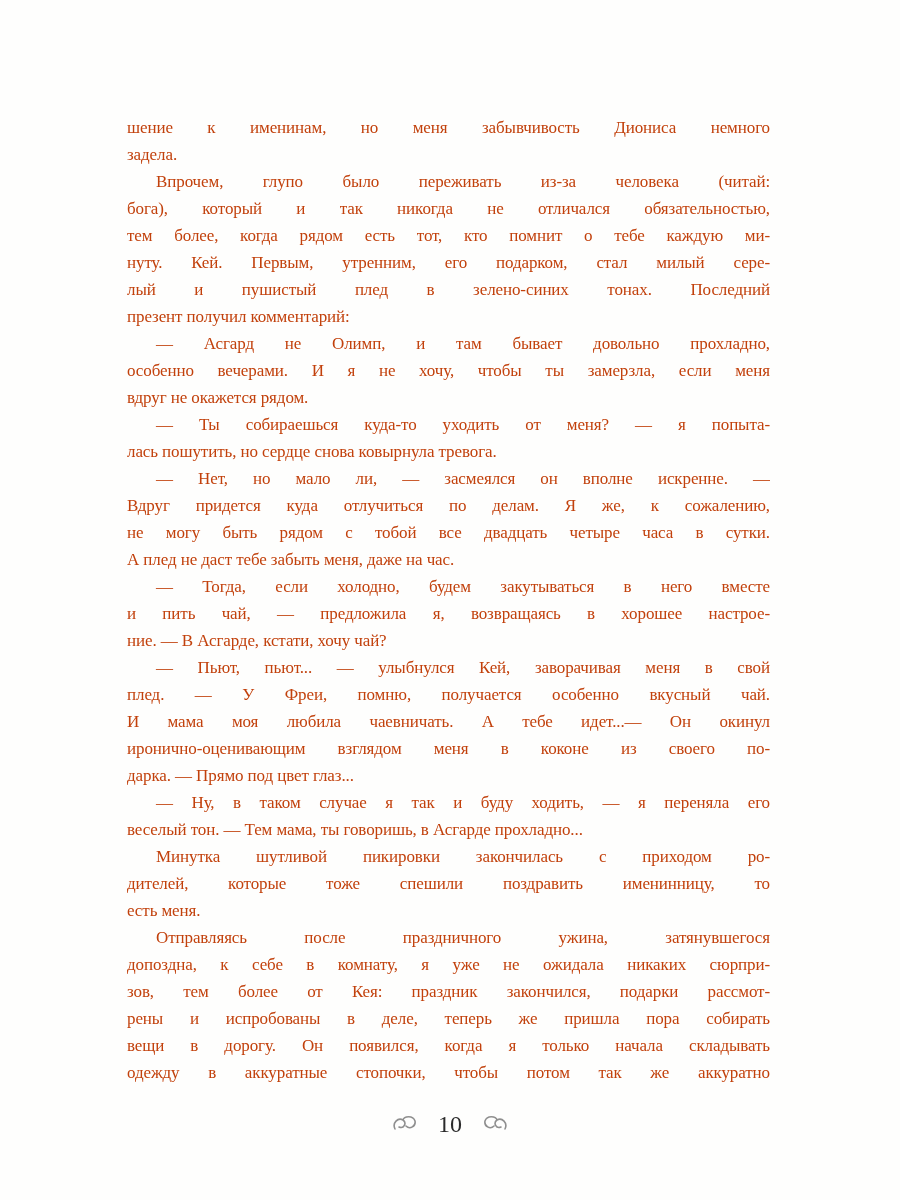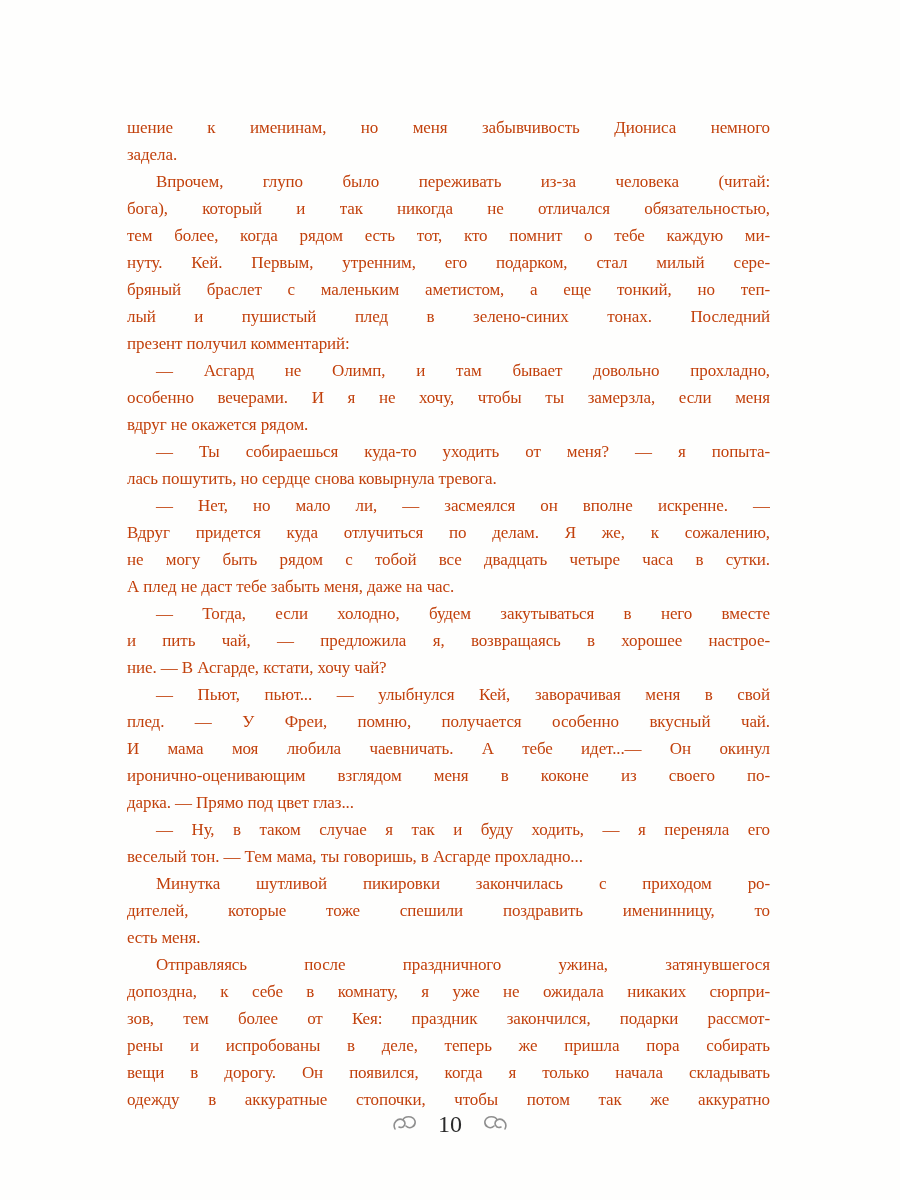--- a/index.html
+++ b/index.html
@@ -74,21 +74,20 @@
 
 <div class="book-page">
 
   <div class="text-block">
       <div class="line just">шение к именинам, но меня забывчивость Диониса немного</div>
       <div class="line flush">задела.</div>
       <div class="line just indent">Впрочем, глупо было переживать из-за человека (читай:</div>
       <div class="line just">бога), который и так никогда не отличался обязательностью,</div>
       <div class="line just">тем более, когда рядом есть тот, кто помнит о тебе каждую ми-</div>
       <div class="line just">нуту. Кей. Первым, утренним, его подарком, стал милый сере-</div>
-      <div class="line just">бряный браслет с маленьким аметистом, а еще тонкий, но теп-</div>
       <div class="line just">лый и пушистый плед в зелено-синих тонах. Последний</div>
       <div class="line flush">презент получил комментарий:</div>
       <div class="line just indent">— Асгард не Олимп, и там бывает довольно прохладно,</div>
       <div class="line just">особенно вечерами. И я не хочу, чтобы ты замерзла, если меня</div>
       <div class="line flush">вдруг не окажется рядом.</div>
       <div class="line just indent">— Ты собираешься куда-то уходить от меня? — я попыта-</div>
       <div class="line flush">лась пошутить, но сердце снова ковырнула тревога.</div>
       <div class="line just indent">— Нет, но мало ли, — засмеялся он вполне искренне. —</div>
       <div class="line just">Вдруг придется куда отлучиться по делам. Я же, к сожалению,</div>
       <div class="line just">не могу быть рядом с тобой все двадцать четыре часа в сутки.</div>

